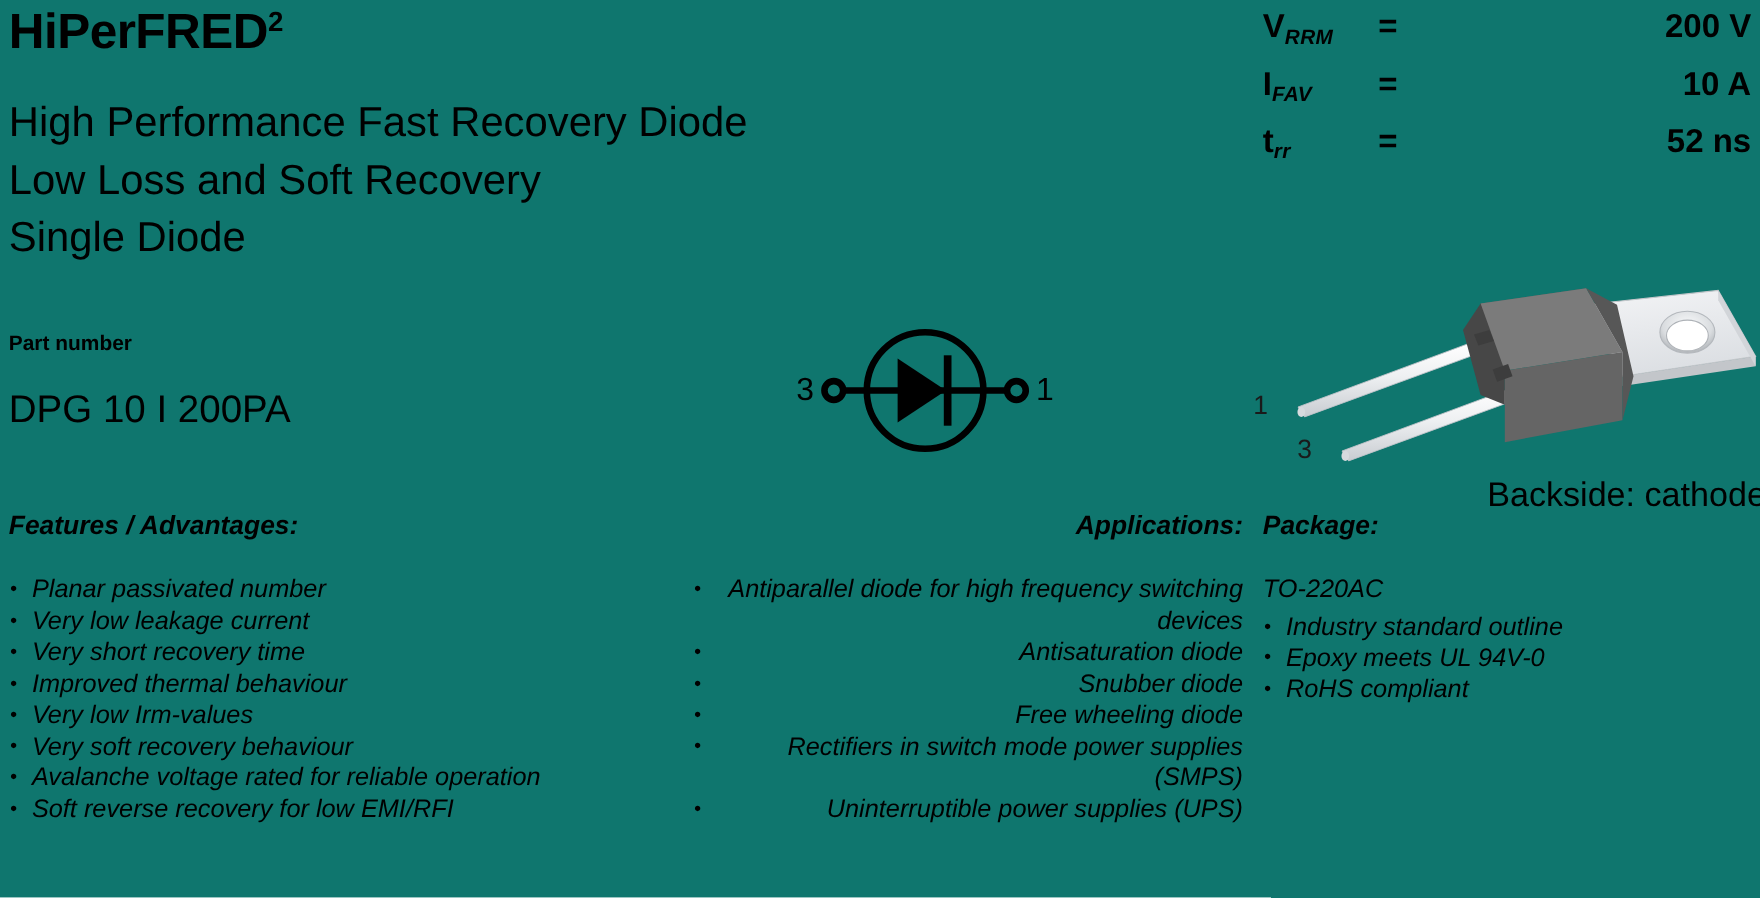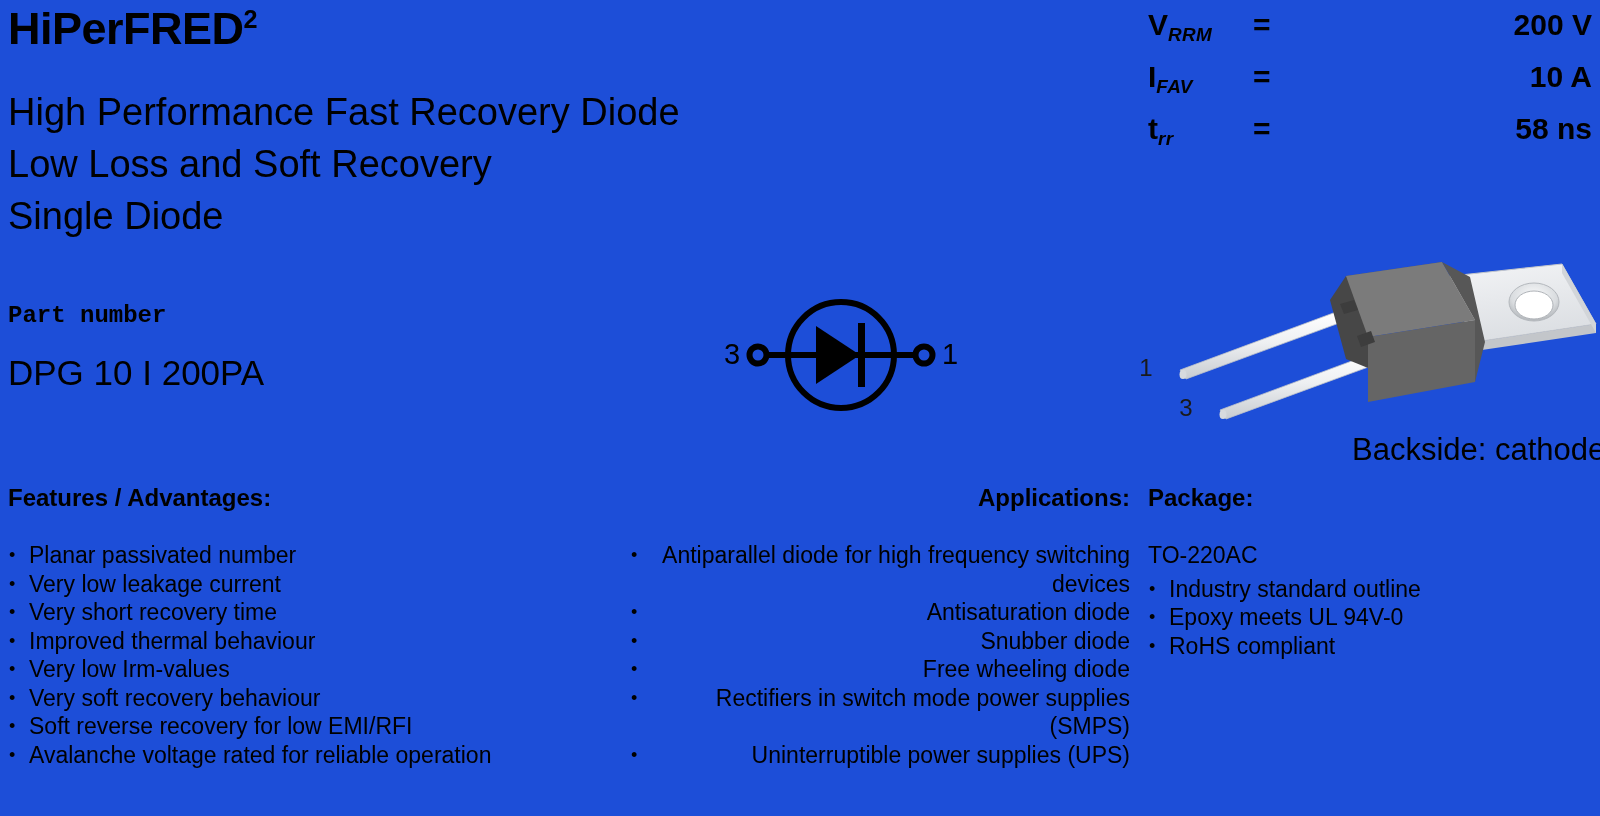--- a/index.html
+++ b/index.html
@@ -4,21 +4,21 @@
 <style>
   html, body {
     margin: 0;
     padding: 0;
     background: #ffffff;
   }
   #page {
     position: relative;
     width: 1600px;
     height: 816px;
-    background: #1d4ed8;
+    background: #0f766e;
     overflow: hidden;
     font-family: "Liberation Sans", sans-serif;
     color: #000000;
   }
 
   
   #brand-title {
     position: absolute;
     left: 8px;
     top: 6px;
@@ -44,24 +44,23 @@
     white-space: nowrap;
   }
   #subtitle-0 { top: 93px; }
   #subtitle-1 { top: 145px; }
   #subtitle-2 { top: 197px; }
 
   #part-number-label {
     position: absolute;
     left: 8px;
     top: 302px;
-    font-size: 24px;
-    font-weight: bold;
-    white-space: nowrap;
-    font-family: Liberation Mono, monospace;
+    font-size: 19px;
+    font-weight: bold;
+    white-space: nowrap;
   }
   #part-number-value {
     position: absolute;
     left: 8px;
     top: 353px;
     font-size: 35px;
     font-weight: normal;
     white-space: nowrap;
     text-align: center;
   }
@@ -131,21 +130,22 @@
     position: absolute;
     left: 1352px;
     top: 432px;
     font-size: 31px;
     white-space: nowrap;
   }
 
   
   .column {
     position: absolute;
-    top: 484px;
+    top: 464px;
+    font-style: italic;
   }
   #col-features { left: 8px;    width: 600px; }
   #col-apps     { left: 630px;  width: 500px; text-align: right; }
   #col-package  { left: 1148px; width: 440px; }
 
   .col-heading {
     font-size: 24px;
     font-weight: bold;
     margin: 0 0 29px 0;
     white-space: nowrap;
@@ -200,21 +200,21 @@
 
     <div class="spec-row">
       <span class="spec-symbol"><span>I</span><sub>FAV</sub></span>
       <span class="spec-eq">=</span>
       <span class="spec-value">10 A</span>
     </div>
 
     <div class="spec-row">
       <span class="spec-symbol"><span>t</span><sub>rr</sub></span>
       <span class="spec-eq">=</span>
-      <span class="spec-value">58 ns</span>
+      <span class="spec-value">52 ns</span>
     </div>
 
   </div>
 
   <svg id="schematic-symbol" viewBox="0 0 250 118">
 
     <text x="16" y="68" font-family="Liberation Sans, sans-serif" font-size="29" fill="#000" text-anchor="middle">3</text>
 
     <text x="234" y="68" font-family="Liberation Sans, sans-serif" font-size="29" fill="#000" text-anchor="middle">1</text>
 
@@ -289,22 +289,22 @@
 
   <div class="column" id="col-features">
     <div class="col-heading">Features / Advantages:</div>
     <ul class="bullet-list">
       <li class="bullet-item">Planar passivated number</li>
       <li class="bullet-item">Very low leakage current</li>
       <li class="bullet-item">Very short recovery time</li>
       <li class="bullet-item">Improved thermal behaviour</li>
       <li class="bullet-item">Very low Irm-values</li>
       <li class="bullet-item">Very soft recovery behaviour</li>
+      <li class="bullet-item">Avalanche voltage rated for reliable operation</li>
       <li class="bullet-item">Soft reverse recovery for low EMI/RFI</li>
-      <li class="bullet-item">Avalanche voltage rated for reliable operation</li>
     </ul>
   </div>
 
   <div class="column" id="col-apps">
     <div class="col-heading">Applications:</div>
     <ul class="bullet-list">
       <li class="bullet-item">Antiparallel diode for high frequency switching devices</li>
       <li class="bullet-item">Antisaturation diode</li>
       <li class="bullet-item">Snubber diode</li>
       <li class="bullet-item">Free wheeling diode</li>

